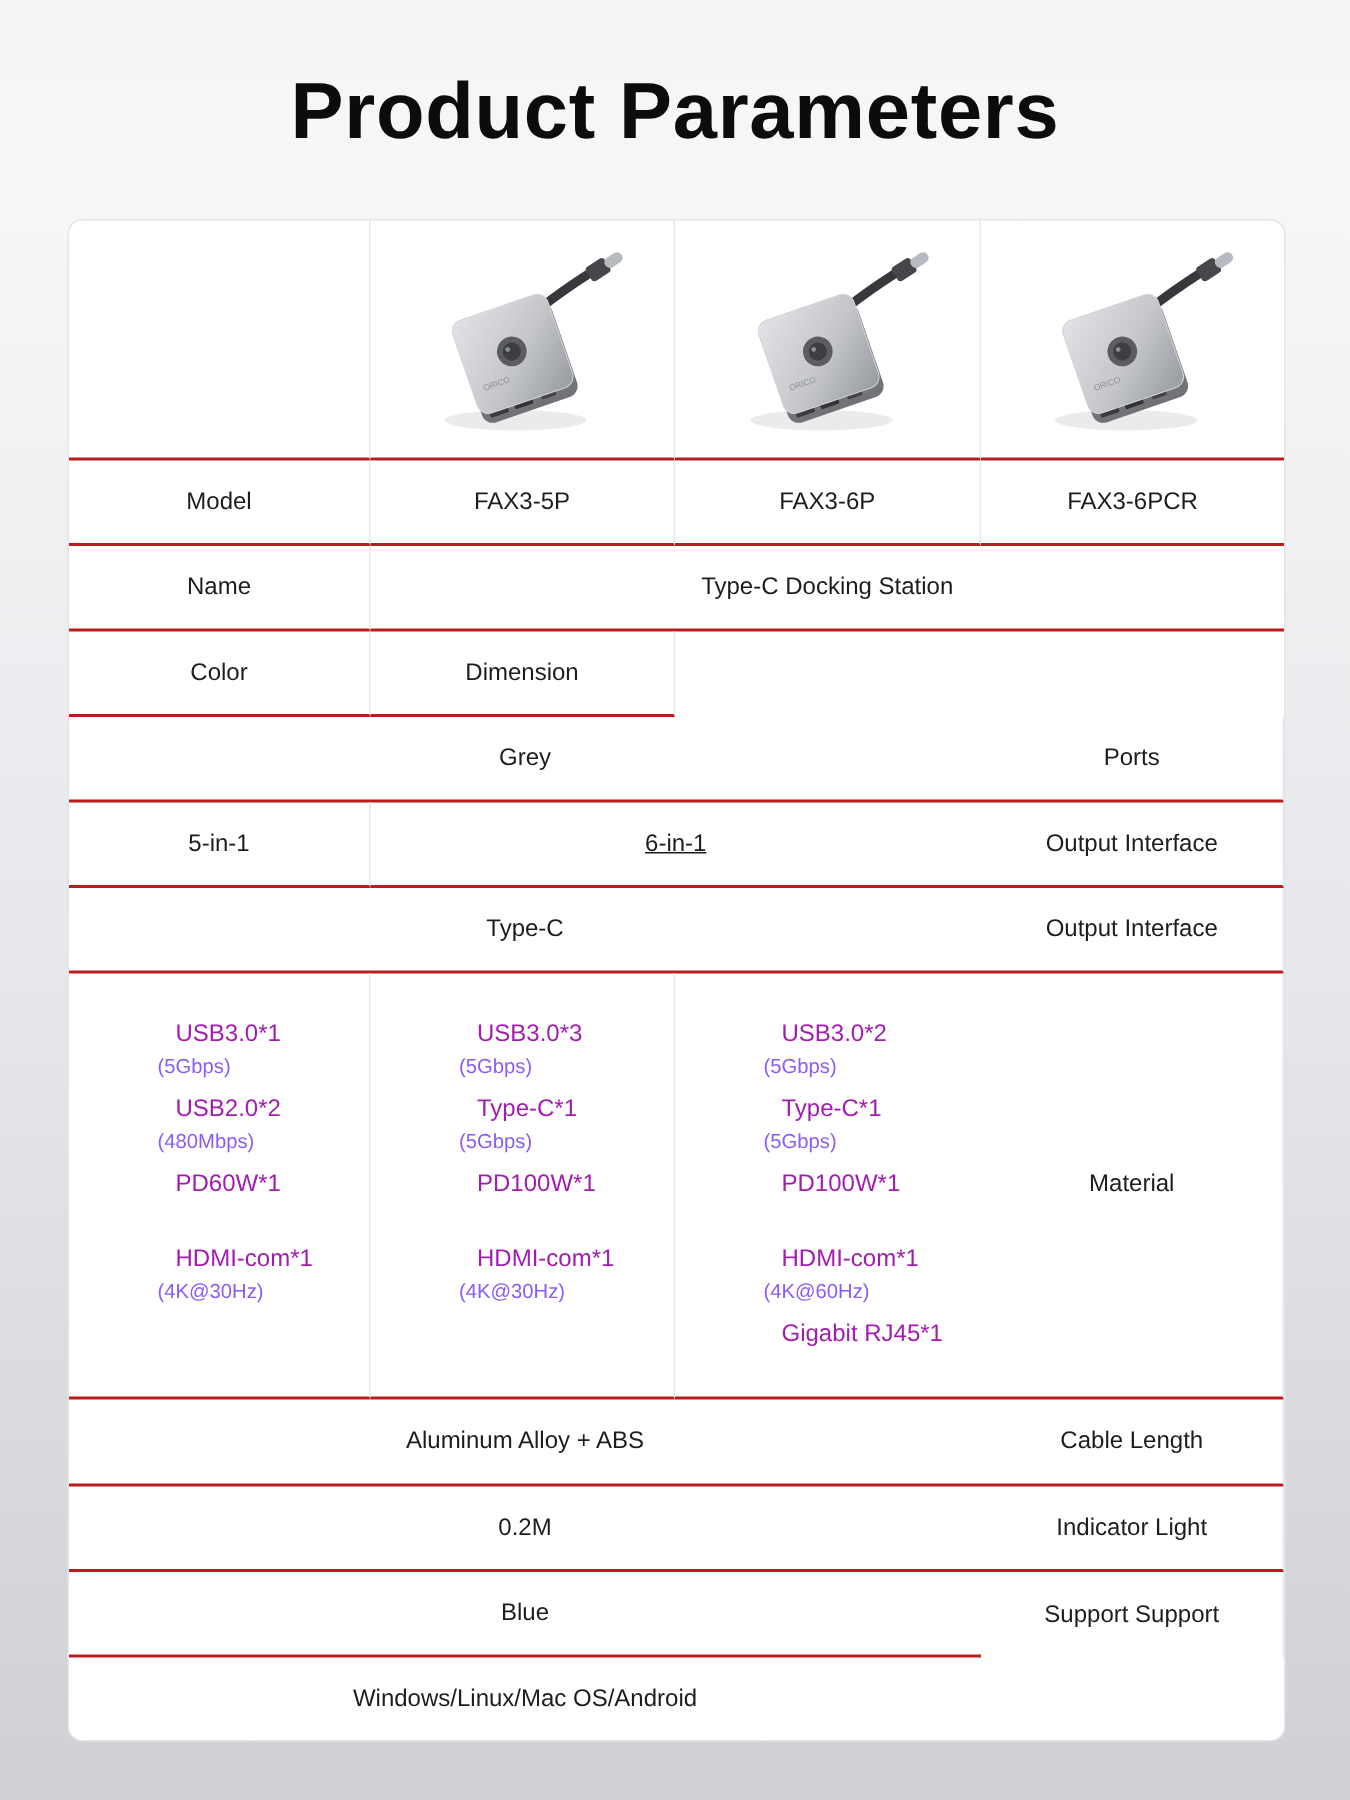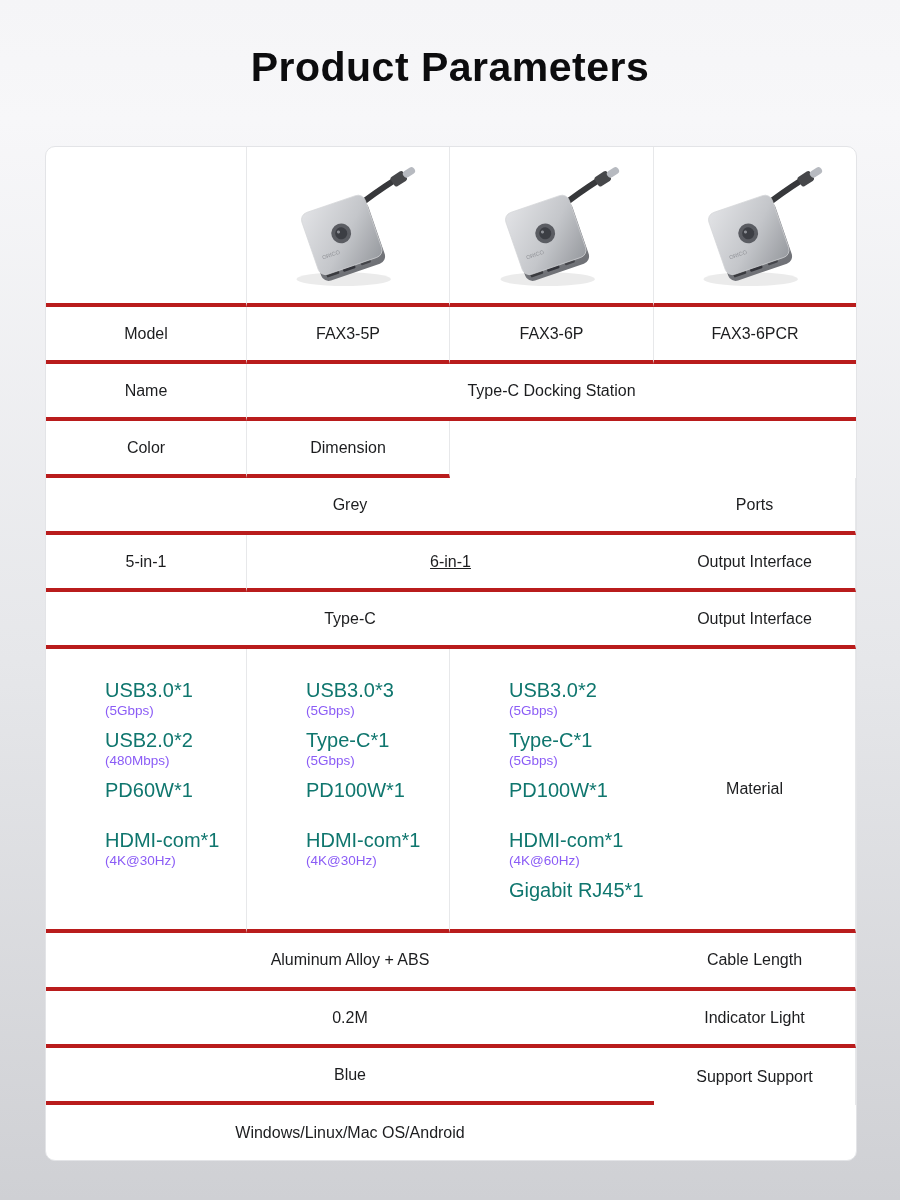--- a/index.html
+++ b/index.html
@@ -7,21 +7,21 @@
     width: 900px; height: 1200px;
     background: linear-gradient(180deg, #f5f5f7 0%, #f7f7f9 10%, #e6e7ea 55%, #cfd0d4 100%);
     font-family: "Liberation Sans", sans-serif;
     position: relative;
     overflow: hidden;
   }
   .page-title {
     margin: 0;
     padding-top: 44px;
     text-align: center;
-    font-size: 41px;
+    font-size: 53px;
     font-weight: 700;
     letter-spacing: 0.5px;
     color: #0c0c0e;
   }
   .spec-table {
     position: absolute;
     left: 45px; top: 146px;
     width: 812px;
     background: #ffffff;
     border: 1px solid #e3e4e7;
@@ -34,34 +34,34 @@
   }
   .cell {
     display: flex;
     align-items: center;
     justify-content: center;
     font-size: 16px;
     color: #1c1d1f;
     box-sizing: border-box;
   }
   .br { border-right: 1px solid #e7e8ea; }
-  .bb { border-bottom: 4px solid #b91c1c; }
+  .bb { border-bottom: 2px solid #b91c1c; }
   .label-cell { font-weight: 500; }
   .span2 { grid-column: span 2; text-decoration: underline; }
   .span3 { grid-column: span 3; text-align: right; }
   .img-cell { padding: 4px 0; }
   .img-cell svg { width: 172px; height: 150px; }
   .spec-cell {
     flex-direction: column;
     align-items: flex-start;
     justify-content: flex-start;
     padding: 31px 10px 0 59px;
   }
   .spec-item { min-height: 50px; }
-  .spec-main { display: block; font-size: 20px; color: #0f766e; line-height: 20px; }
+  .spec-main { display: block; font-size: 16px; color: #a21caf; line-height: 20px; margin-left: 12px; }
   .spec-sub  { display: block; font-size: 13.5px; color: #8b5cf6; line-height: 18px; margin-top: 2px; }
   .hidden-defs { position: absolute; width: 0; height: 0; overflow: hidden; }
 </style>
 </head>
 <body>
 
 <svg class="hidden-defs" aria-hidden="true">
   <defs>
     <linearGradient id="topGrad" x1="0" y1="0" x2="1" y2="1">
       <stop offset="0" stop-color="#e2e3e6"></stop>

